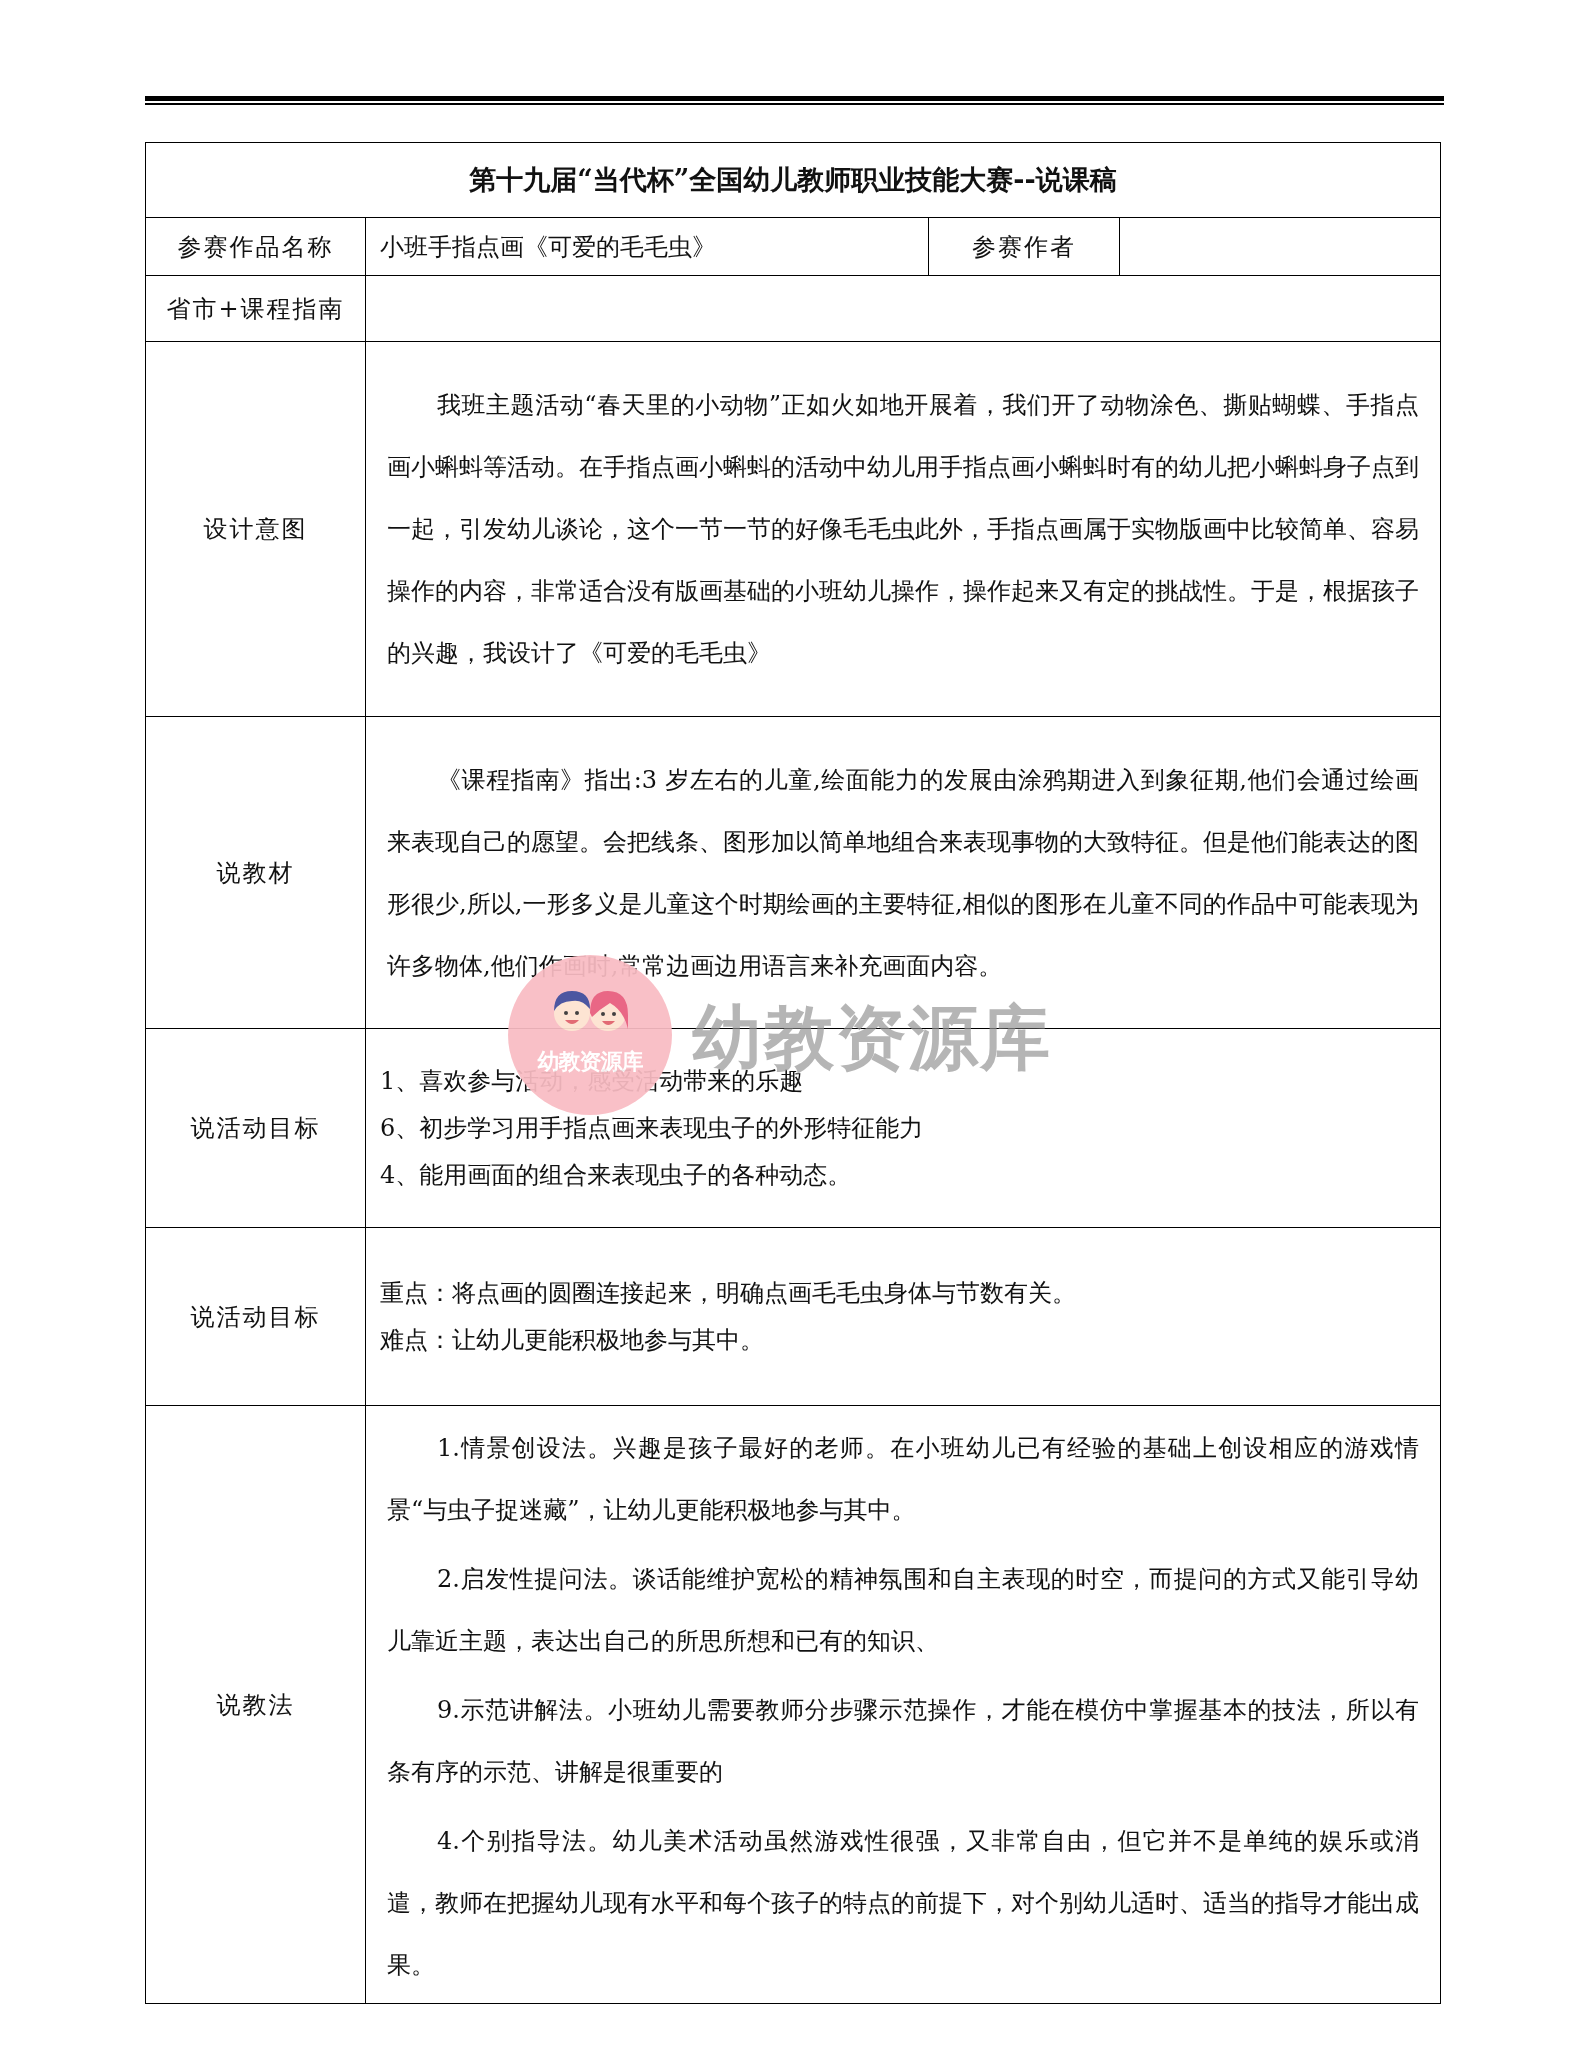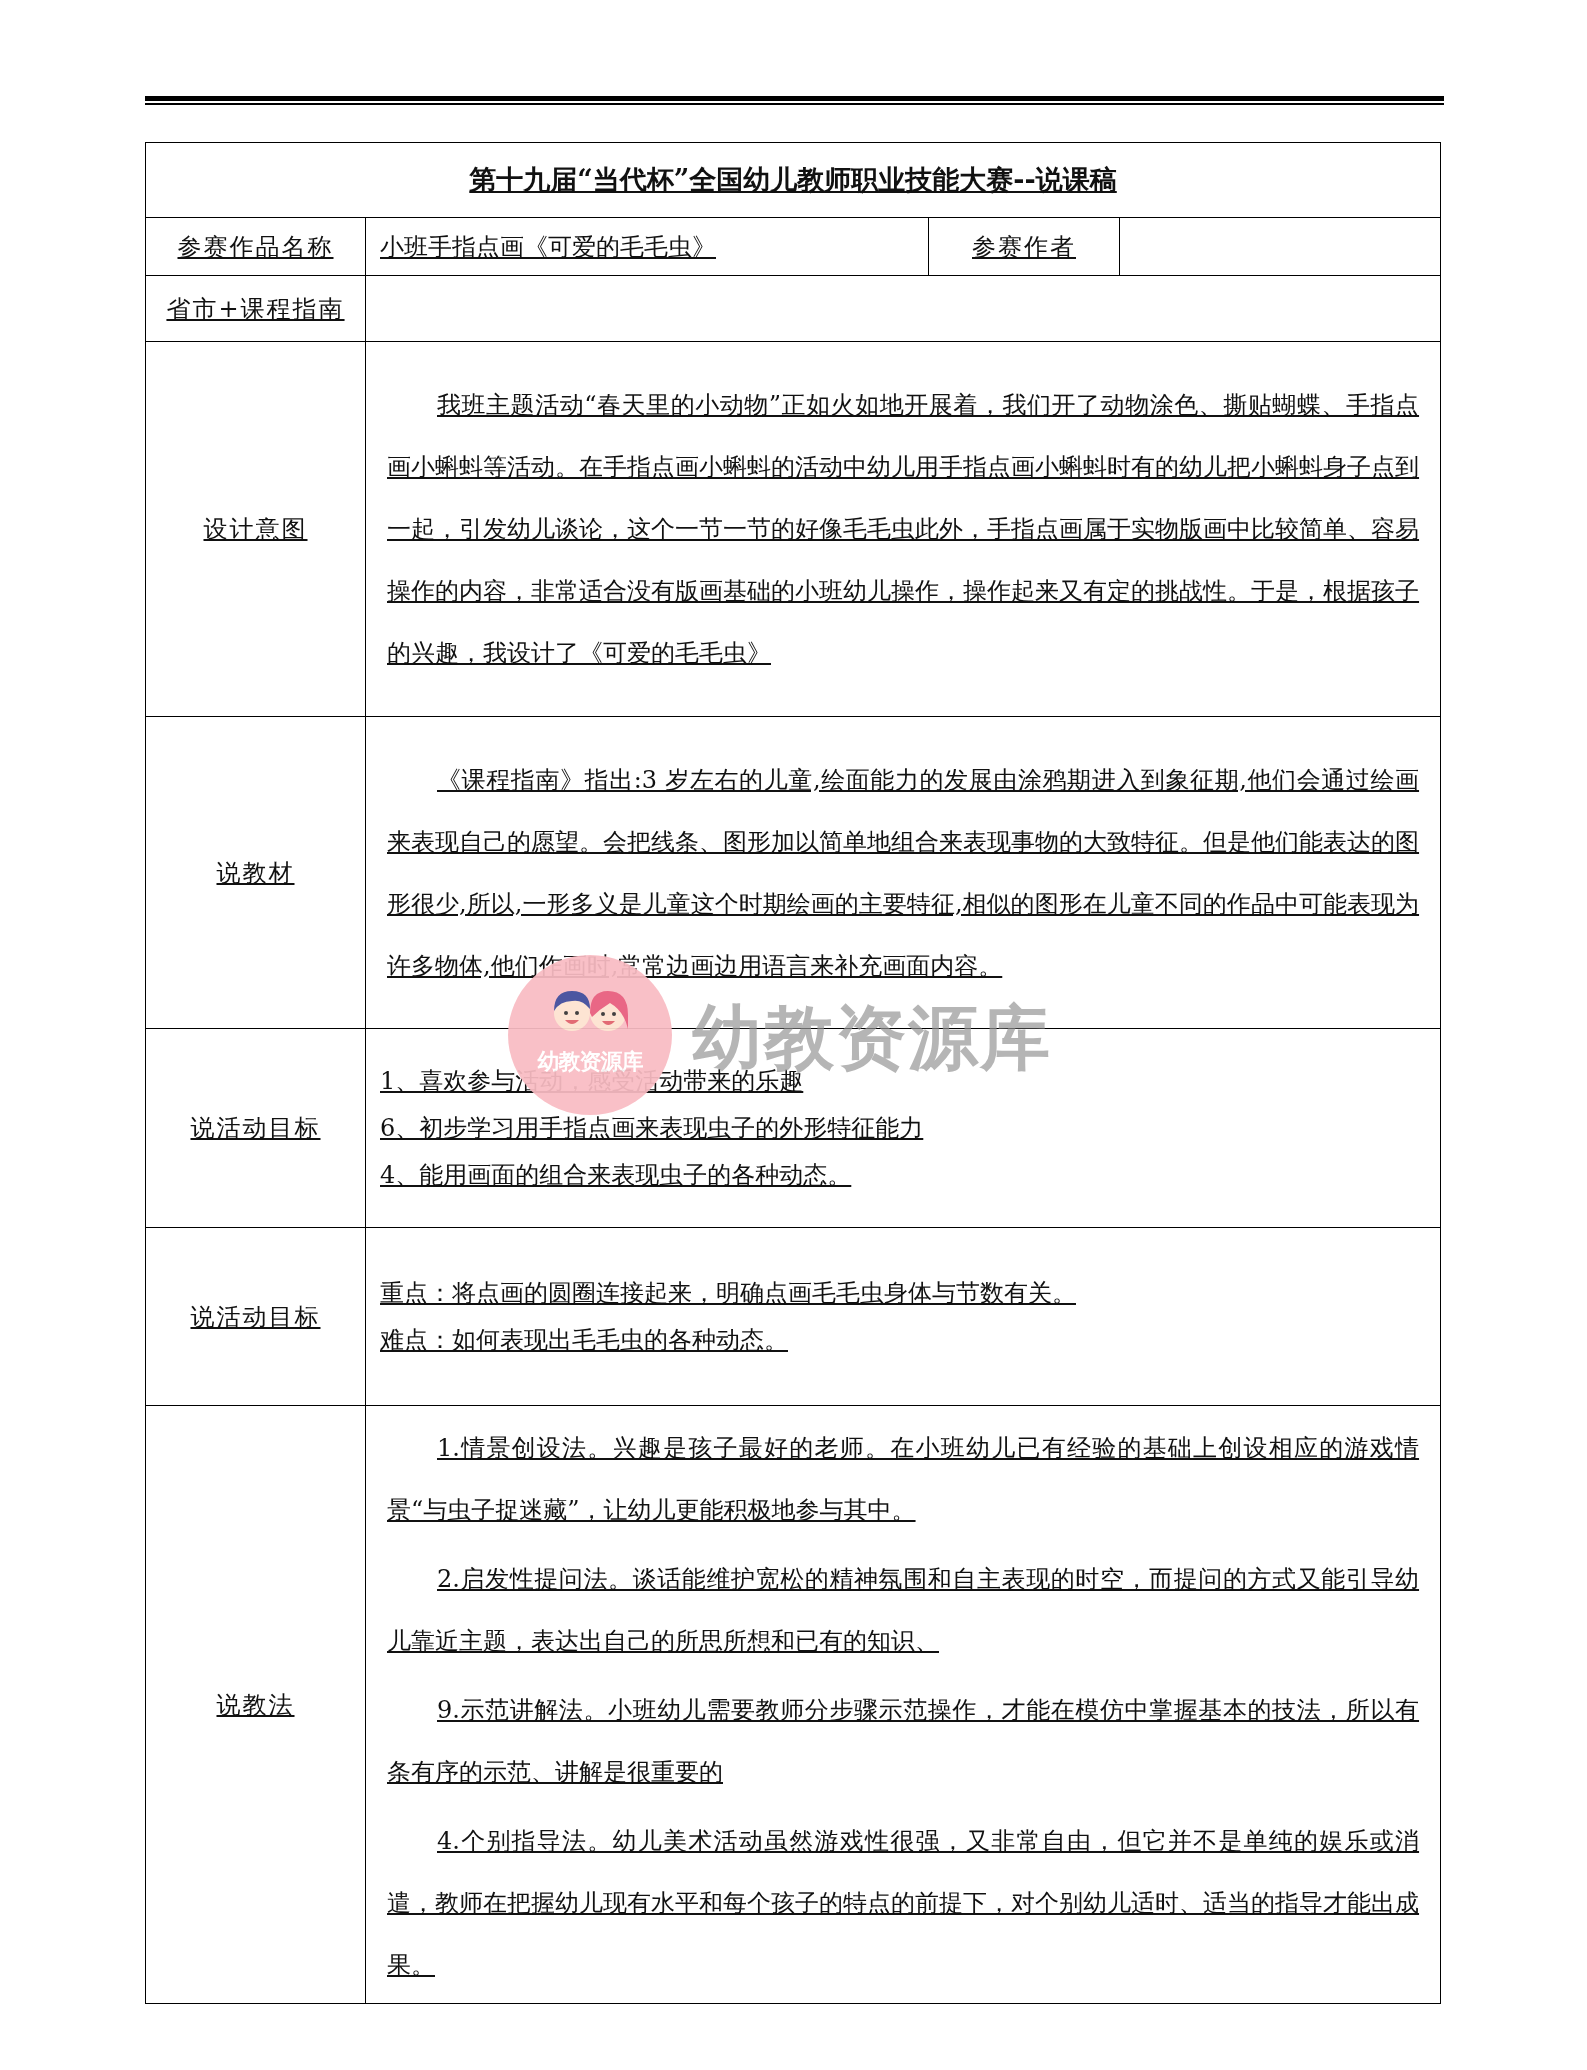--- a/index.html
+++ b/index.html
@@ -1,20 +1,20 @@
 <!DOCTYPE html>
 <html><head>
 <meta charset="utf-8">
 <style>
   html, body { margin:0; padding:0; background:#ffffff; }
   body { width:1587px; height:2070px; position:relative; overflow:hidden;
          font-family:"DejaVu Serif","Liberation Serif",serif; color:#111; }
   .rule-thick { position:absolute; left:145px; width:1299px; top:96px; height:5px; background:#000; }
   .rule-thin  { position:absolute; left:145px; width:1299px; top:103px; height:2px; background:#000; }
-  table.doc { position:absolute; left:145px; top:142px; width:1295px; border-collapse:collapse; table-layout:fixed;text-decoration:underline; }
+  table.doc { position:absolute; left:145px; top:142px; width:1295px; border-collapse:collapse; table-layout:fixed; }
   table.doc td { border:1.5px solid #000; padding:0; vertical-align:middle; }
   .lbl { text-align:center; font-size:24px; letter-spacing:2px; }
   .title { text-align:center; font-size:27px; font-weight:bold; height:74px; }
   .txt { font-size:24px; padding:0 14px !important; }
   .para { line-height:62px; text-align:justify; margin:7px; }
   .indent { text-indent:50px; }
   .row-name td { height:57px; }
   .row-prov td { height:65px; }
   .row-design td { height:374px; }
   .row-material td { height:311px; }
@@ -75,21 +75,21 @@
     <td colspan="3" class="txt">
       <p class="line">1、喜欢参与活动，感受活动带来的乐趣</p>
       <p class="line">6、初步学习用手指点画来表现虫子的外形特征能力</p>
       <p class="line">4、能用画面的组合来表现虫子的各种动态。</p>
     </td>
   </tr>
   <tr class="row-key">
     <td class="lbl">说活动目标</td>
     <td colspan="3" class="txt">
       <p class="line">重点：将点画的圆圈连接起来，明确点画毛毛虫身体与节数有关。</p>
-      <p class="line">难点：如何表现出毛毛虫的各种动态。</p>
+      <p class="line">难点：让幼儿更能积极地参与其中。</p>
     </td>
   </tr>
   <tr class="row-method">
     <td class="lbl">说教法</td>
     <td colspan="3" class="txt methods">
       <p class="para indent">1.情景创设法。兴趣是孩子最好的老师。在小班幼儿已有经验的基础上创设相应的游戏情景“与虫子捉迷藏”，让幼儿更能积极地参与其中。</p>
       <p class="para indent">2.启发性提问法。谈话能维护宽松的精神氛围和自主表现的时空，而提问的方式又能引导幼儿靠近主题，表达出自己的所思所想和已有的知识、</p>
       <p class="para indent">9.示范讲解法。小班幼儿需要教师分步骤示范操作，才能在模仿中掌握基本的技法，所以有条有序的示范、讲解是很重要的</p>
       <p class="para indent">4.个别指导法。幼儿美术活动虽然游戏性很强，又非常自由，但它并不是单纯的娱乐或消遣，教师在把握幼儿现有水平和每个孩子的特点的前提下，对个别幼儿适时、适当的指导才能出成果。</p>
     </td>

